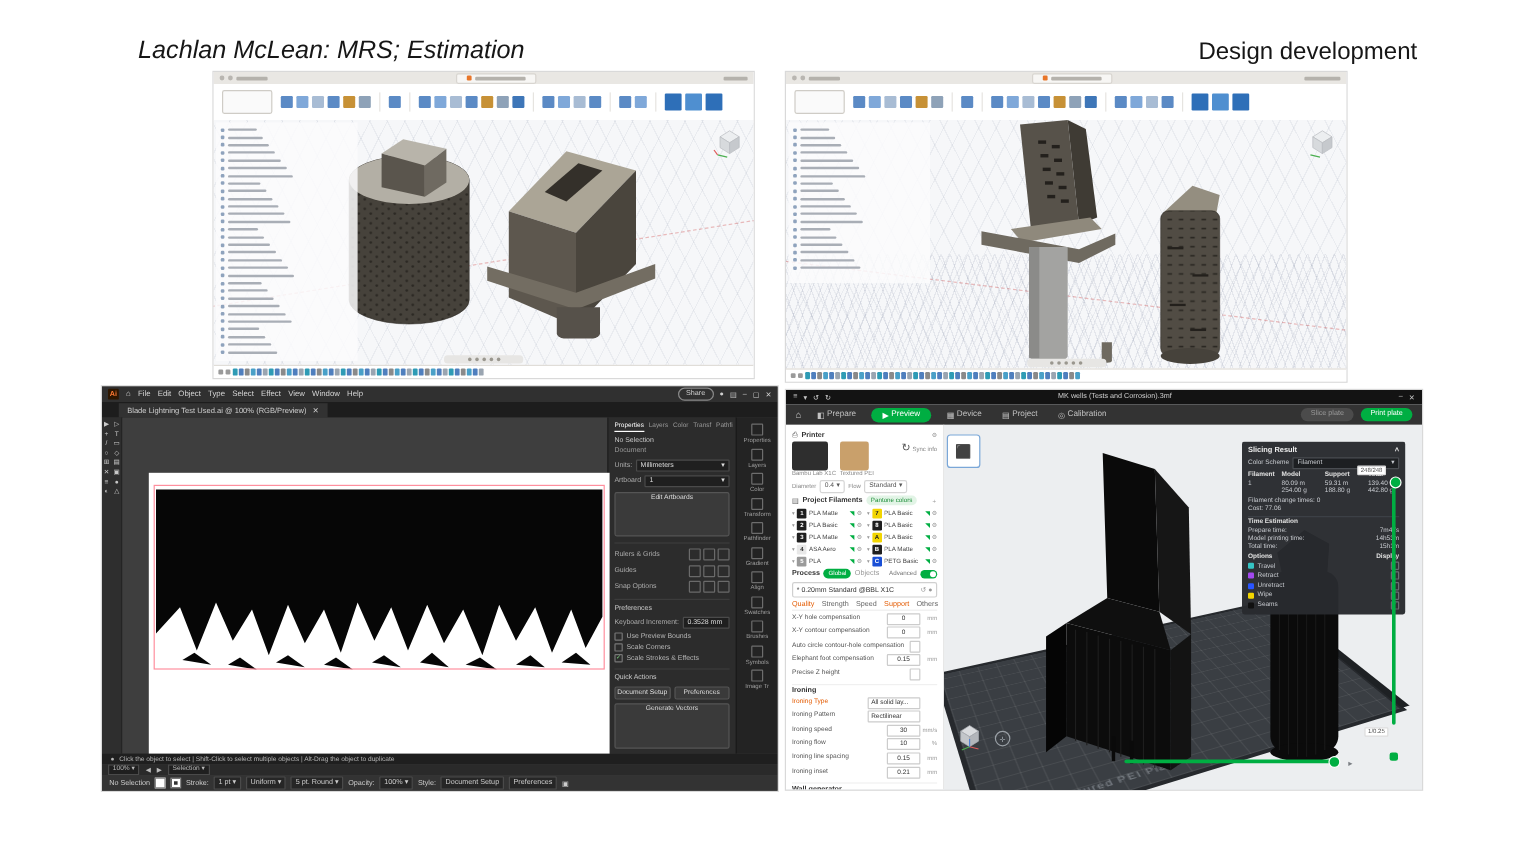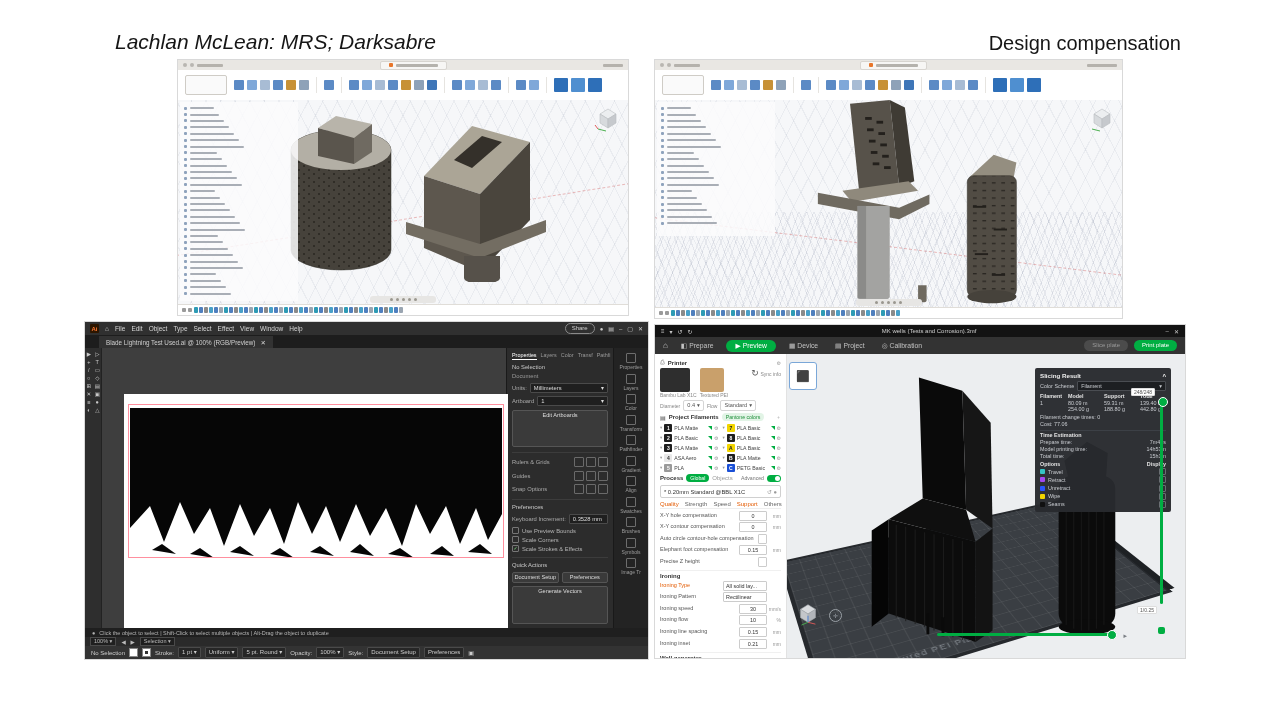--- a/index.html
+++ b/index.html
@@ -151,22 +151,22 @@
   .hs-handle{position:absolute;right:-4px;top:-3px;width:8px;height:8px;border-radius:50%;background:#00ae42;border:1px solid #fff;}
   .hs-icon{position:absolute;right:58px;bottom:18px;font-size:7px;color:#7b7f84;}
   .navcube{position:absolute;left:8px;bottom:32px;width:26px;height:26px;}
   .nav-orbit{position:absolute;left:42px;bottom:36px;width:11px;height:11px;border:1px solid #9aa0a6;border-radius:50%;color:#9aa0a6;font-size:6px;display:flex;align-items:center;justify-content:center;}
 </style>
 </head>
 <body>
 
 <div id="slide">
 
-  <div class="title-left">Lachlan McLean: MRS; Darksabre</div>
-  <div class="title-right">Design compensation</div>
+  <div class="title-left">Lachlan McLean: MRS; Estimation</div>
+  <div class="title-right">Design development</div>
 
   <div class="shot" id="shot-a">
     <div class="f-titlebar">
       <span class="win-dot"></span>
       <span class="win-dot"></span>
       <span class="gbar" style="width:26px"></span>
       <span class="f-tabpill">
           <span class="f-orange"></span>
           <span class="gbar" style="width:42px"></span>
         </span>

